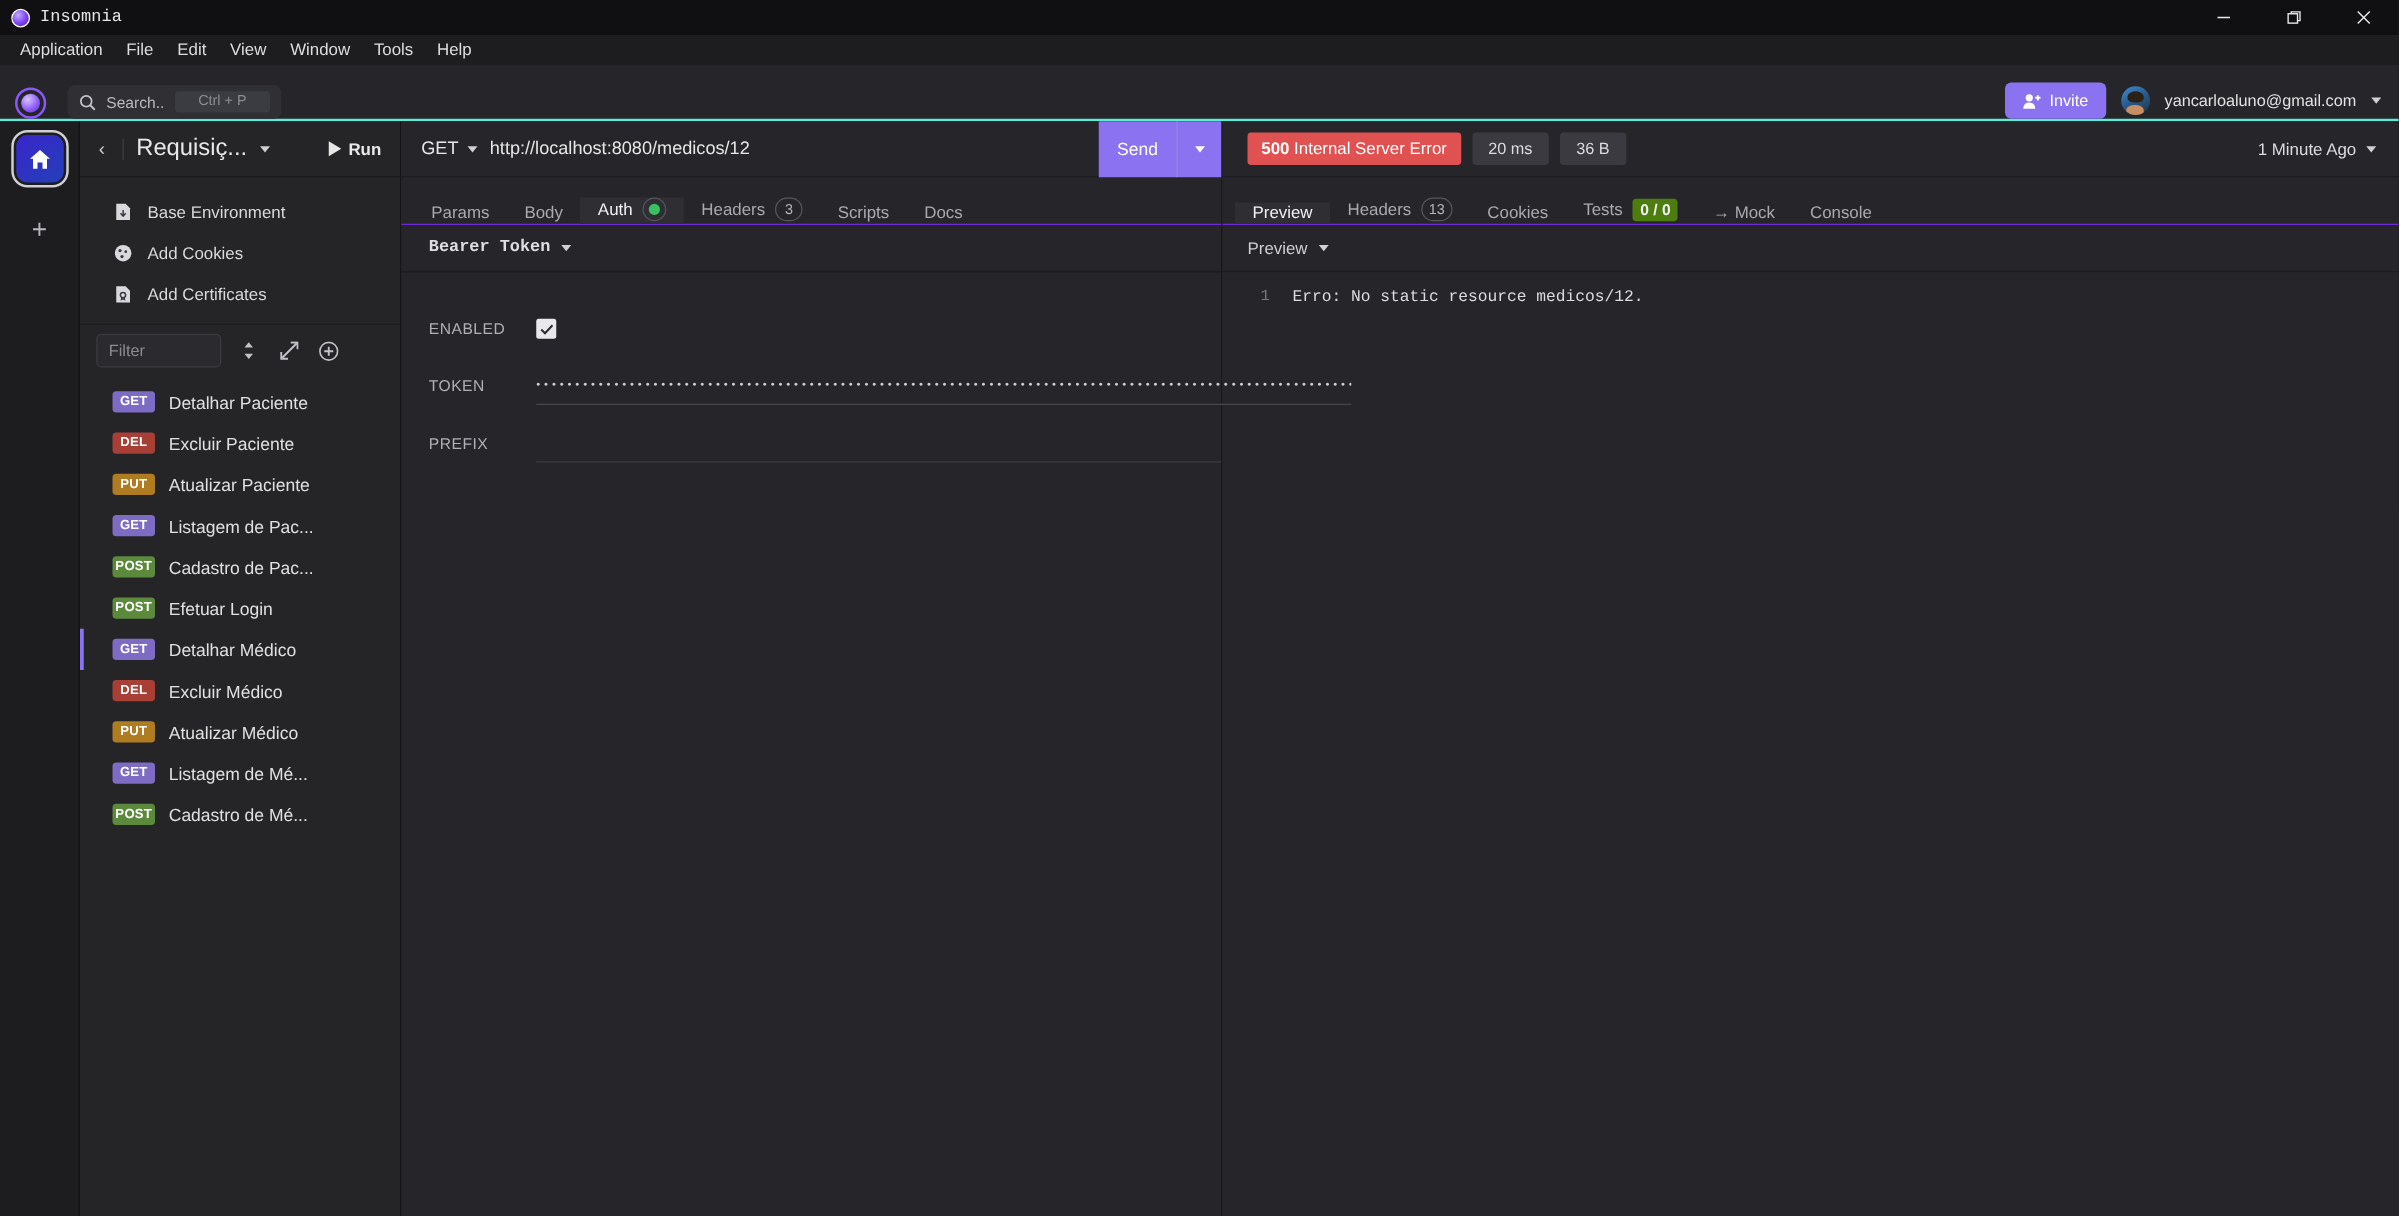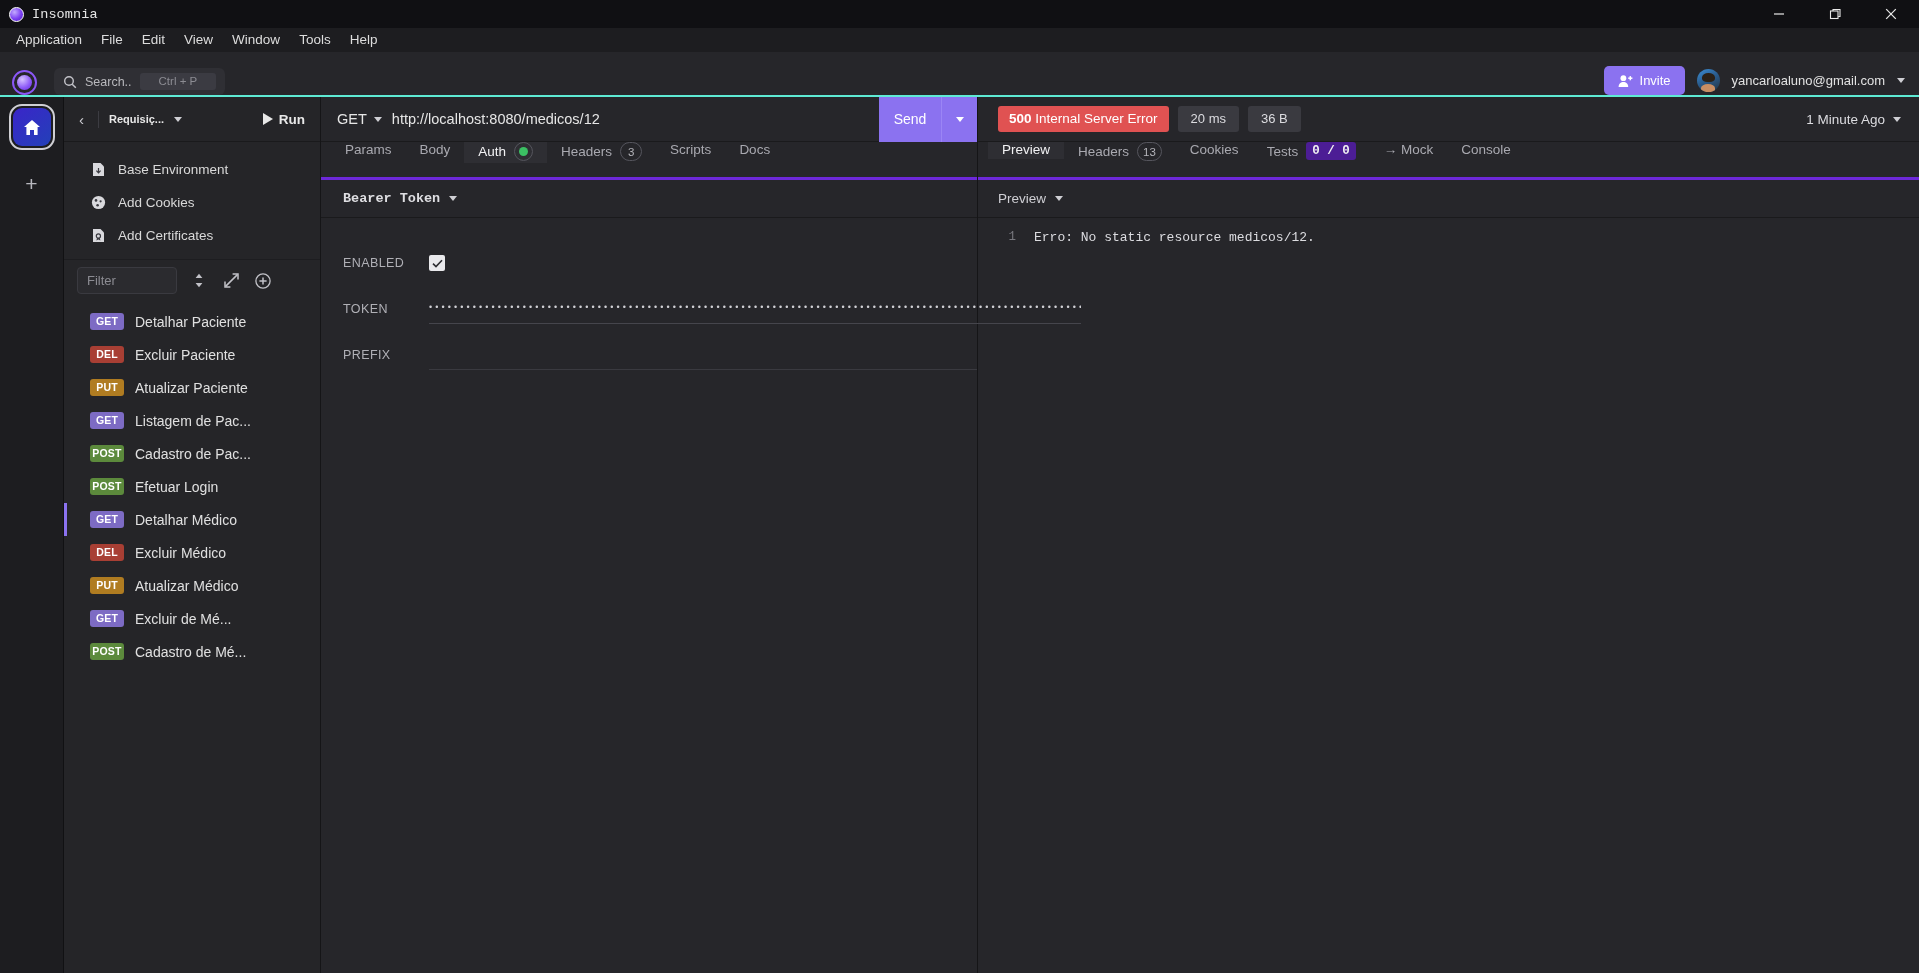--- a/index.html
+++ b/index.html
@@ -112,21 +112,21 @@
   .sidebar {
     width: 257px; flex: 0 0 257px; background: #252528;
     display: flex; flex-direction: column; border-right: 1px solid #151517;
   }
   .sb-head {
     height: 45px; display: flex; align-items: center; gap: 10px;
     padding: 0 11px; border-bottom: 1px solid #1a1a1c; flex: 0 0 45px;
   }
   .sb-back { color: #cfcfd4; font-size: 15px; padding: 0 4px; cursor: pointer; }
   .sb-div { width: 1px; height: 17px; background: #3c3c42; }
-  .sb-wsname { font-size: 11px; font-weight: bold; color: #e8e8e8; cursor: pointer; }
+  .sb-wsname { font-size: 19px; font-weight: normal; color: #e8e8e8; cursor: pointer; }
   .sb-run {
     margin-left: auto; display: flex; align-items: center; gap: 6px;
     font-size: 13.5px; font-weight: bold; color: #e8e8e8; cursor: pointer; padding-right: 4px;
   }
   .tri-right { width: 0; height: 0; border-top: 6px solid transparent; border-bottom: 6px solid transparent; border-left: 10px solid #e8e8e8; }
 
   .sb-links { padding: 11px 0 7px 0; }
   .sb-link {
     display: flex; align-items: center; gap: 12px; height: 33px;
     padding: 0 0 0 27px; font-size: 13.5px; color: #d9d9d9; cursor: pointer;
@@ -177,39 +177,39 @@
   .send-btn {
     background: #8b72f0; color: #fff; border: none; width: 62px;
     font-size: 14px; font-family: "Liberation Sans", sans-serif; cursor: pointer;
   }
   .send-caret {
     background: #8b72f0; width: 36px; display: flex; align-items: center; justify-content: center;
     cursor: pointer; border-left: 1px solid #9b85f5;
   }
   .send-caret .caret { border-top-color: #fff; }
 
-  .tabs { height: 38px; display: flex; align-items: flex-start; border-bottom: 3px solid #6d28d9; background: #26262a; padding-left: 10px; flex: 0 0 38px; }
+  .tabs { height: 38px; display: flex; align-items: flex-end; border-bottom: 1px solid #6d28d9; background: #26262a; padding-left: 10px; flex: 0 0 38px; }
   .tab {
     display: flex; align-items: center; gap: 8px; padding: 0 14px;
     font-size: 13.5px; color: #a9a9b0; cursor: pointer; border-bottom: 2px solid transparent;
   }
   .tab.active { color: #f2f2f4; background: #2e2e33; }
   .dot-badge {
     width: 19px; height: 19px; border-radius: 50%; border: 1px solid #55555d;
     display: flex; align-items: center; justify-content: center;
   }
   .dot-green { width: 9px; height: 9px; border-radius: 50%; background: #3bbf63; }
   .count-badge {
     min-width: 22px; height: 19px; border-radius: 10px; border: 1px solid #55555d;
     display: flex; align-items: center; justify-content: center;
     font-size: 11.5px; color: #b4b4ba; padding: 0 5px;
   }
   .box-badge {
-    background: #4c1d95; border-radius: 3px; color: #f0f0f2; font-size: 12.5px;
-    font-weight: bold; padding: 2px 6px; line-height: 1.15; font-family: Liberation Mono, monospace;
+    background: #4d7c0f; border-radius: 3px; color: #f0f0f2; font-size: 12.5px;
+    font-weight: bold; padding: 2px 6px; line-height: 1.15;
   }
 
   .auth-type-row { height: 38px; display: flex; align-items: center; padding-left: 22px; gap: 9px; border-bottom: 1px solid #1a1a1c; flex: 0 0 38px; font-family: Liberation Mono, monospace; }
   .auth-type { font-size: 13.5px; font-weight: bold; color: #dedee2; cursor: pointer; }
 
   .auth-form { padding: 22px 0 0 0; }
   .form-row { display: flex; align-items: center; min-height: 46px; padding-left: 22px; }
   .form-label { width: 86px; flex: 0 0 86px; font-size: 12.5px; color: #b0b0b6; letter-spacing: .4px; }
   .chk {
     width: 16px; height: 16px; background: #e9e9ec; border-radius: 2px;
@@ -427,21 +427,21 @@
           <div class="req-item">
             <span class="method m-DEL">DEL</span>
             <span class="req-name">Excluir Médico</span>
           </div>
           <div class="req-item">
             <span class="method m-PUT">PUT</span>
             <span class="req-name">Atualizar Médico</span>
           </div>
           <div class="req-item">
             <span class="method m-GET">GET</span>
-            <span class="req-name">Excluir de Mé...</span>
+            <span class="req-name">Listagem de Mé...</span>
           </div>
           <div class="req-item">
             <span class="method m-POST">POST</span>
             <span class="req-name">Cadastro de Mé...</span>
           </div>
         </div>
     </div>
 
     <div class="req-pane">
       <div class="url-row">

